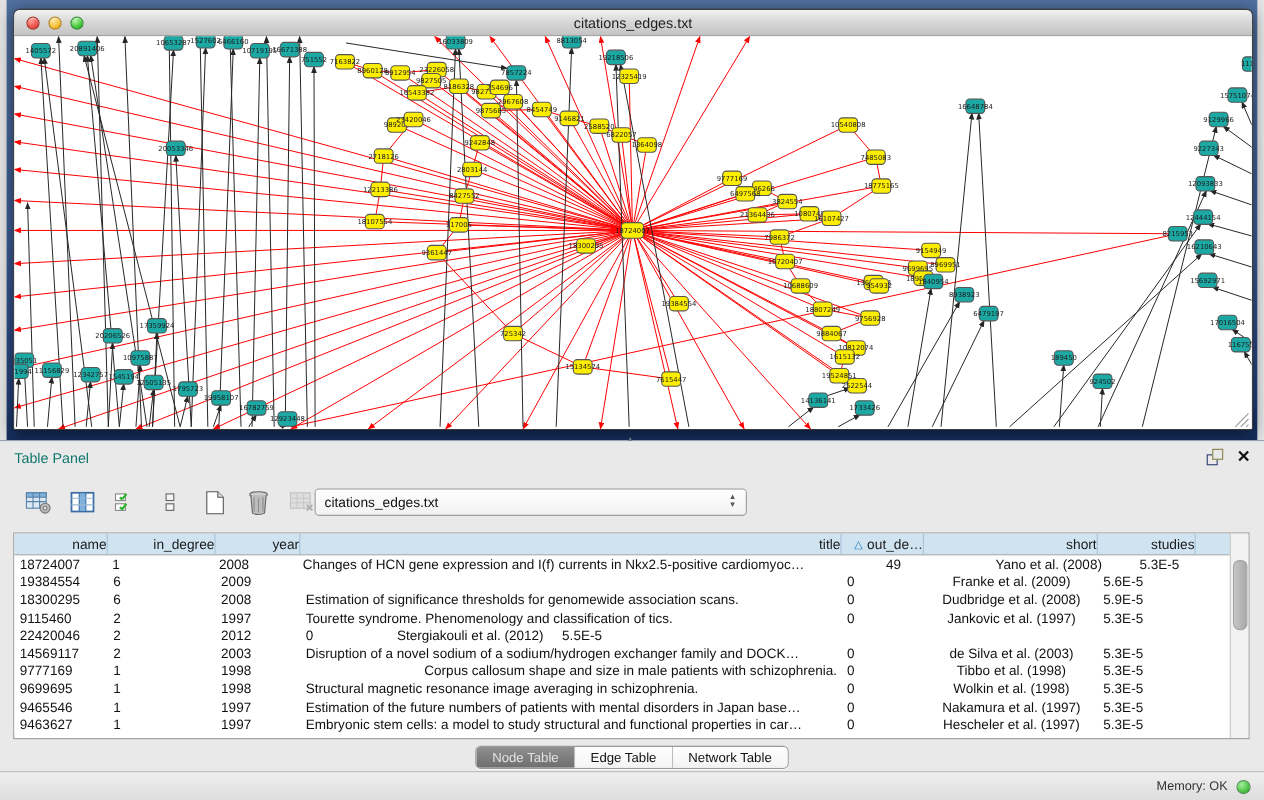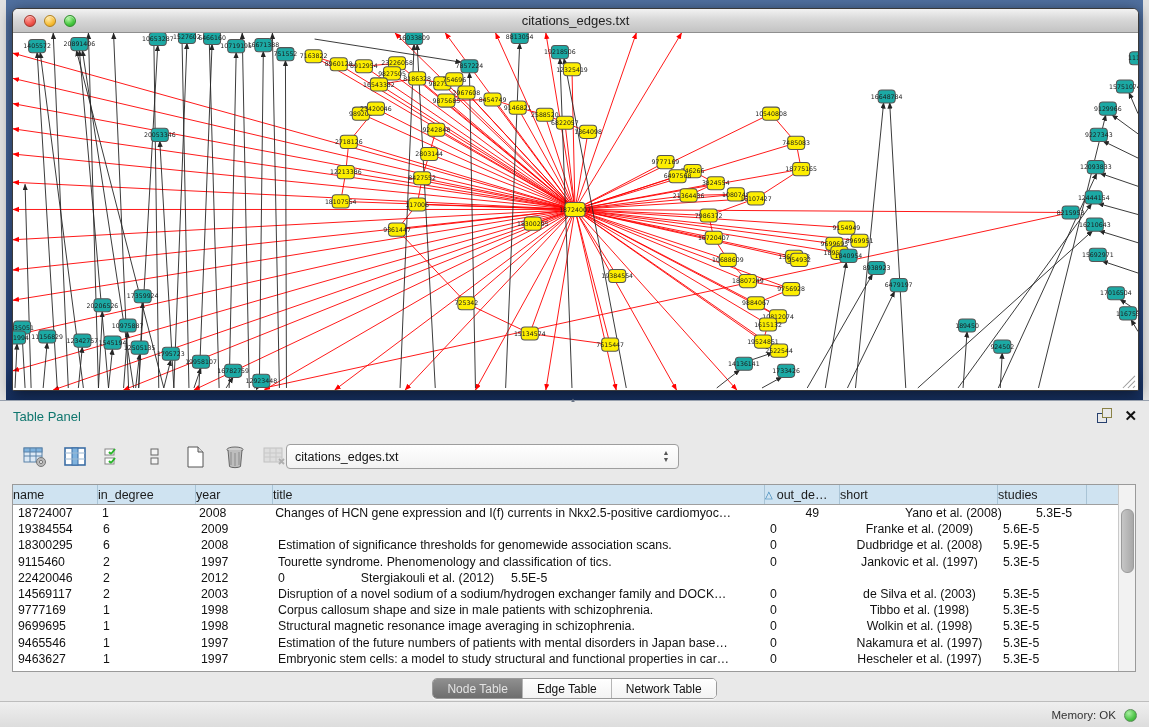--- a/index.html
+++ b/index.html
@@ -60,21 +60,21 @@
   }
   .combo .combo-text{flex:1;font-size:12.5px;color:#111;padding-left:8px;}
   .combo .stepper{width:16px;display:flex;flex-direction:column;align-items:center;justify-content:center;gap:1px;margin-right:4px;}
   .combo .stepper i{font-style:normal;font-size:7px;line-height:6px;color:#555;}
   .table-frame{
     position:absolute;left:12px;top:83px;width:1124px;height:188px;box-sizing:border-box;
     background:#fff;border:1px solid #9a9a9a;overflow:hidden;
   }
   .grid{position:absolute;left:0;top:0;right:16px;bottom:0;font-size:12.5px;color:#111;}
   .grid-header{display:flex;height:19px;background:#cfe3f1;border-bottom:1px solid #9f9f9f;}
-  .gh-cell{box-sizing:border-box;border-right:1px solid #a9c4d6;display:flex;align-items:center;justify-content:flex-start;font-size:12.5px;color:#1b1b1b;cursor:pointer;overflow:hidden;white-space:nowrap;}
+  .gh-cell{box-sizing:border-box;border-right:1px solid #a9c4d6;display:flex;align-items:center;justify-content:flex-end;font-size:12.5px;color:#1b1b1b;cursor:pointer;overflow:hidden;white-space:nowrap;}
   .gh-cell .sort-tri{color:#2f7fb5;font-size:10px;margin-right:4px;}
   .grid-row{display:flex;height:16.2px;background:#fff;cursor:default;}
   .g-cell{box-sizing:border-box;padding:1px 4px 0 5px;overflow:hidden;white-space:nowrap;text-overflow:clip;font-size:12.3px;}
   .g-cell.center{text-align:center;}
   .vscroll{position:absolute;right:0;top:0;width:16px;bottom:0;background:#f2f2f2;border-left:1px solid #c9c9c9;}
   .vthumb{position:absolute;left:2px;top:24px;width:11px;height:62px;border-radius:6px;background:linear-gradient(90deg,#c6c6c6,#a8a8a8);border:1px solid #9b9b9b;}
   
   .tabbar{position:absolute;left:0;top:277px;width:100%;display:flex;justify-content:center;}
   .seg{display:flex;border:1px solid #9a9a9a;border-radius:5px;overflow:hidden;height:19px;background:#fff;box-shadow:0 1px 0 rgba(255,255,255,.7);}
   .seg .seg-btn{padding:0 14px;font-size:12px;display:flex;align-items:center;color:#111;border-right:1px solid #b5b5b5;cursor:pointer;background:linear-gradient(#ffffff,#f3f3f3);}
@@ -889,21 +889,21 @@
           <div class="g-cell" style="width: 77px;">2003</div>
           <div class="g-cell" style="width: 492px;">Disruption of a novel sodium of a sodium/hydrogen exchanger family and DOCK…</div>
           <div class="g-cell" style="width: 75px;">0</div>
           <div class="g-cell center" style="width: 158px;">de Silva et al. (2003)</div>
           <div class="g-cell" style="width: 89px;">5.3E-5</div>
         </div>
         <div class="grid-row">
           <div class="g-cell" style="width: 85px;">9777169</div>
           <div class="g-cell" style="width: 98px;">1</div>
           <div class="g-cell" style="width: 77px;">1998</div>
-          <div class="g-cell" style="width: 492px;">Corpus callosum shape and size in male patients with schizophrenia.</div>
+          <div class="g-cell" style="width: 492px; text-align: right;">Corpus callosum shape and size in male patients with schizophrenia.</div>
           <div class="g-cell" style="width: 75px;">0</div>
           <div class="g-cell center" style="width: 158px;">Tibbo et al. (1998)</div>
           <div class="g-cell" style="width: 89px;">5.3E-5</div>
         </div>
         <div class="grid-row">
           <div class="g-cell" style="width: 85px;">9699695</div>
           <div class="g-cell" style="width: 98px;">1</div>
           <div class="g-cell" style="width: 77px;">1998</div>
           <div class="g-cell" style="width: 492px;">Structural magnetic resonance image averaging in schizophrenia.</div>
           <div class="g-cell" style="width: 75px;">0</div>

